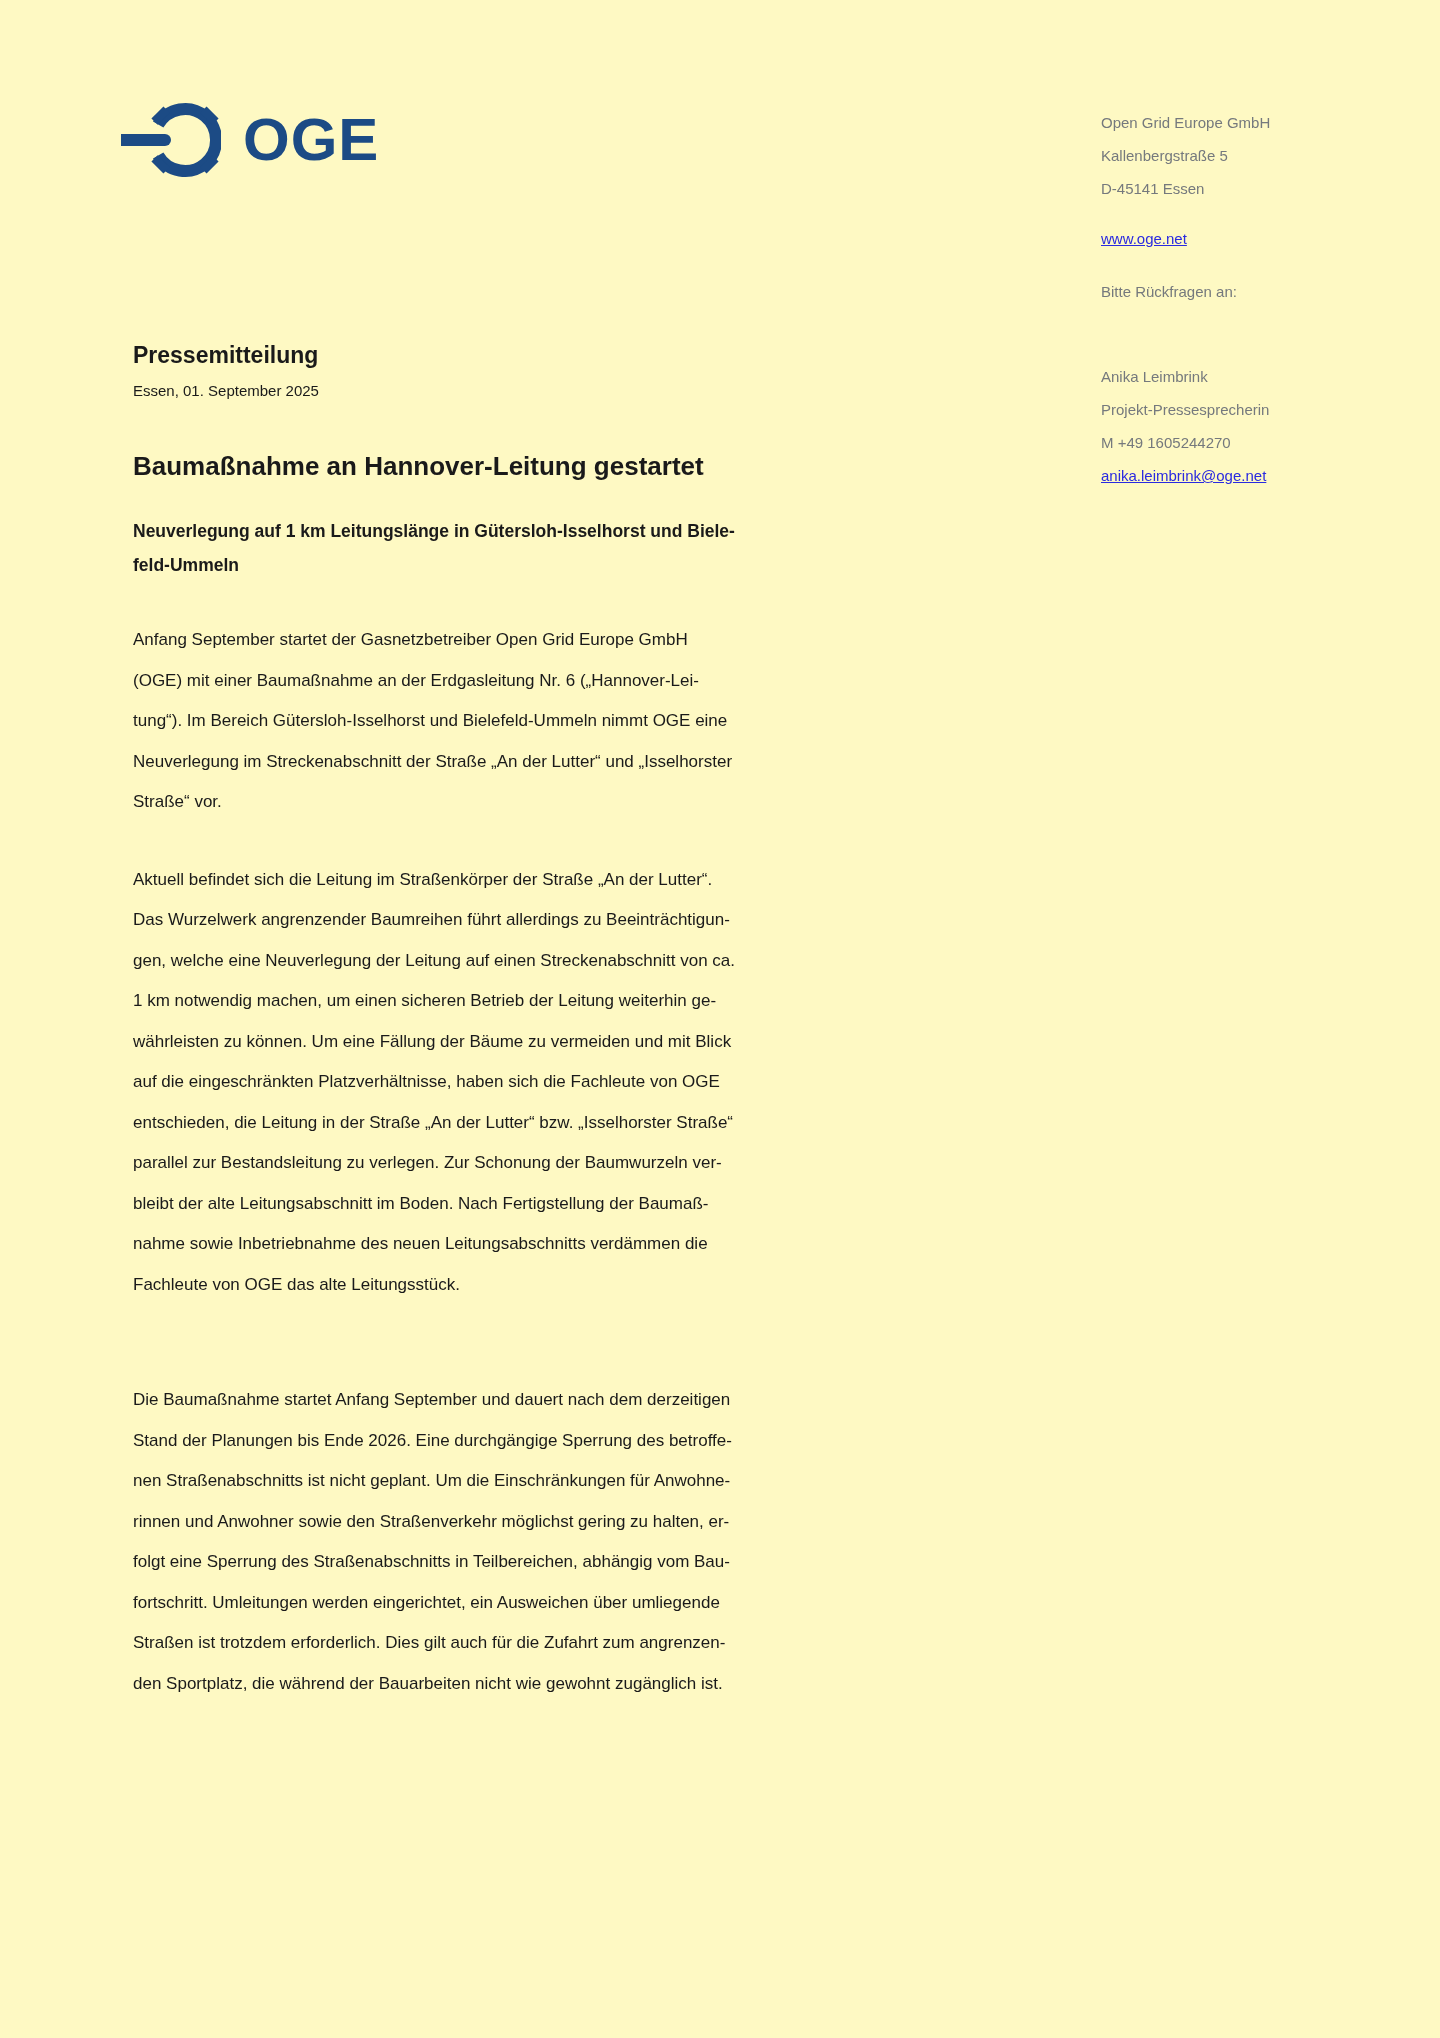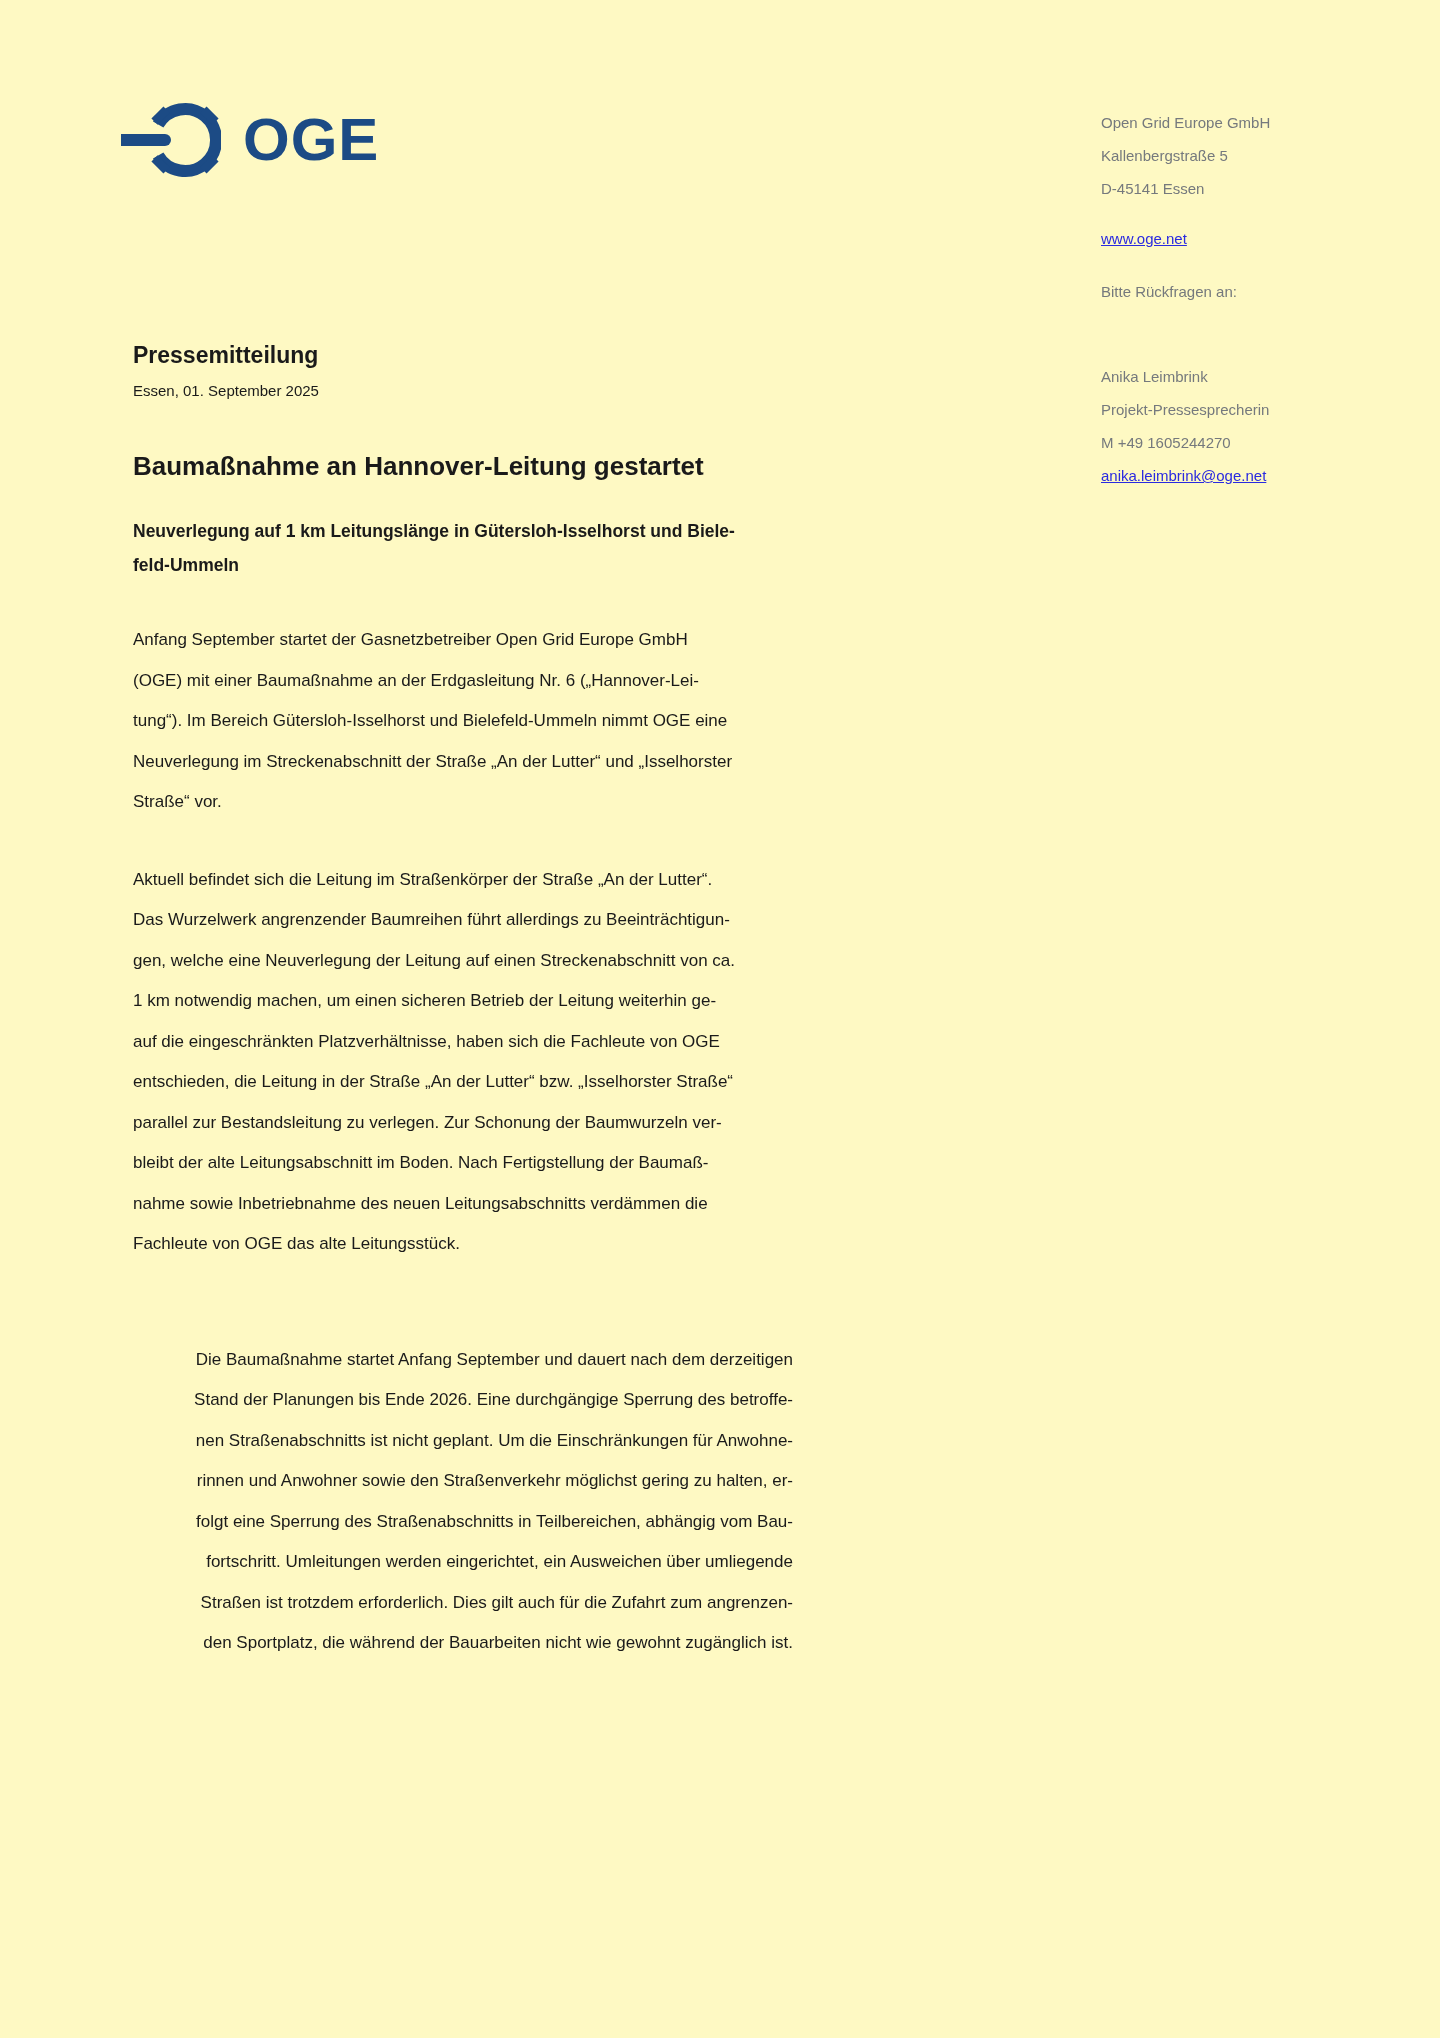--- a/index.html
+++ b/index.html
@@ -35,21 +35,21 @@
   
   .main{position:absolute;left:133px;top:340px;width:660px;}
   .kicker{font-size:23px;font-weight:700;line-height:30px;}
   .dateline{font-size:15px;margin-top:8px;line-height:25px;}
   .headline{font-size:26px;font-weight:700;margin-top:50px;line-height:27px;white-space:nowrap;}
   .subheadline{margin-top:34px;font-size:17.5px;font-weight:700;line-height:34px;}
   .subheadline .line{white-space:nowrap;}
   .body-copy{margin-top:38px;font-size:17px;}
   .para .line{line-height:40.5px;white-space:nowrap;}
   .para + .para{margin-top:37px;}
-  .para:nth-child(3){margin-top:75px;text-align:right;}
+  .para:nth-child(3){margin-top:75px;}
 </style>
 </head>
 <body>
 
 <div class="page">
 
   <div class="logo">
     <svg class="logo-mark" viewBox="0 0 100 86" xmlns="http://www.w3.org/2000/svg">
       <g stroke="#1c4b85" fill="#1c4b85">
 
@@ -97,20 +97,21 @@
           <div class="line">(OGE) mit einer Baumaßnahme an der Erdgasleitung Nr. 6 („Hannover-Lei-</div>
           <div class="line">tung“). Im Bereich Gütersloh-Isselhorst und Bielefeld-Ummeln nimmt OGE eine</div>
           <div class="line">Neuverlegung im Streckenabschnitt der Straße „An der Lutter“ und „Isselhorster</div>
           <div class="line">Straße“ vor.</div>
         </div>
         <div class="para">
           <div class="line">Aktuell befindet sich die Leitung im Straßenkörper der Straße „An der Lutter“.</div>
           <div class="line">Das Wurzelwerk angrenzender Baumreihen führt allerdings zu Beeinträchtigun-</div>
           <div class="line">gen, welche eine Neuverlegung der Leitung auf einen Streckenabschnitt von ca.</div>
           <div class="line">1 km notwendig machen, um einen sicheren Betrieb der Leitung weiterhin ge-</div>
+          <div class="line">währleisten zu können. Um eine Fällung der Bäume zu vermeiden und mit Blick</div>
           <div class="line">auf die eingeschränkten Platzverhältnisse, haben sich die Fachleute von OGE</div>
           <div class="line">entschieden, die Leitung in der Straße „An der Lutter“ bzw. „Isselhorster Straße“</div>
           <div class="line">parallel zur Bestandsleitung zu verlegen. Zur Schonung der Baumwurzeln ver-</div>
           <div class="line">bleibt der alte Leitungsabschnitt im Boden. Nach Fertigstellung der Baumaß-</div>
           <div class="line">nahme sowie Inbetriebnahme des neuen Leitungsabschnitts verdämmen die</div>
           <div class="line">Fachleute von OGE das alte Leitungsstück.</div>
         </div>
         <div class="para">
           <div class="line">Die Baumaßnahme startet Anfang September und dauert nach dem derzeitigen</div>
           <div class="line">Stand der Planungen bis Ende 2026. Eine durchgängige Sperrung des betroffe-</div>

